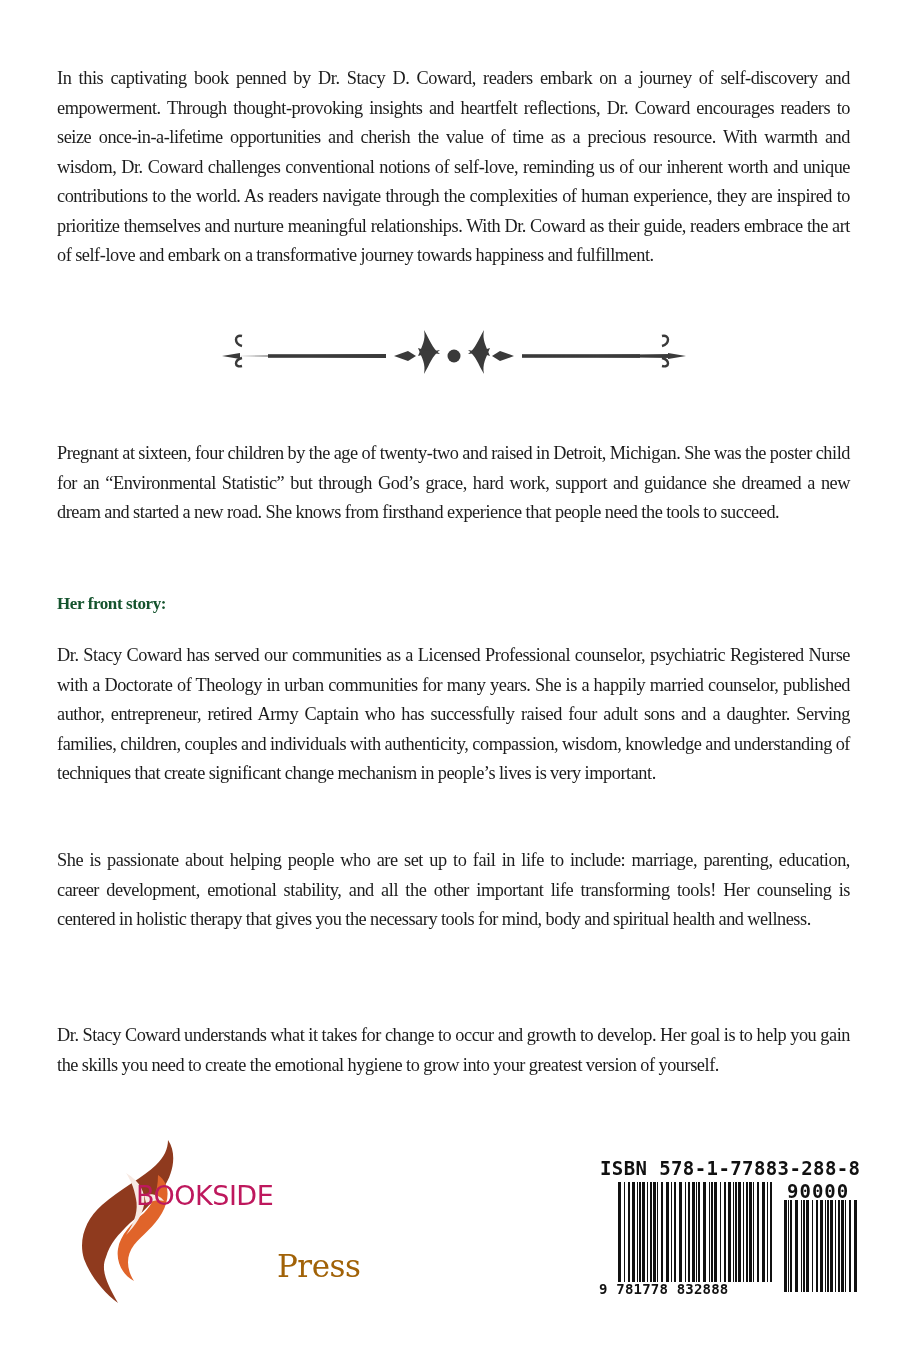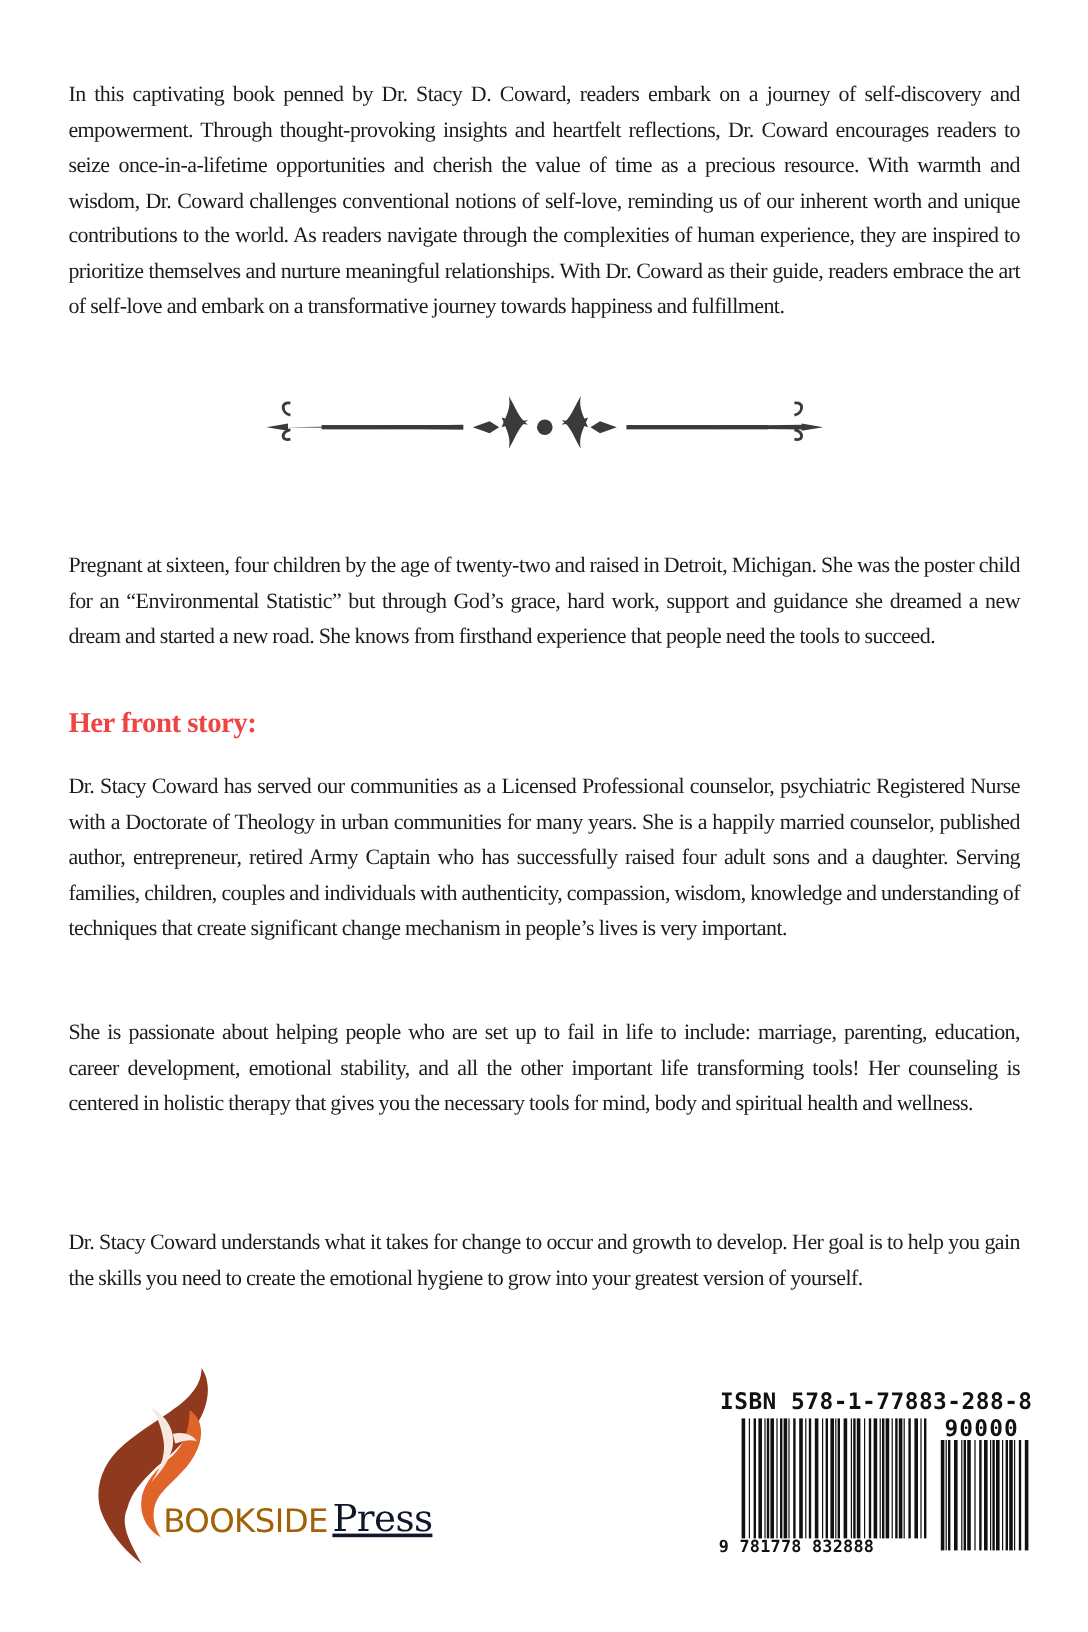--- a/index.html
+++ b/index.html
@@ -8,31 +8,31 @@
   .txt {
     position: absolute; left: 57px; width: 793px;
     font-family: "Liberation Serif", serif;
     font-size: 18.3px; line-height: 29.5px;
     text-align: justify; letter-spacing: -0.45px; word-spacing: -0.3px;
     color: #1c1c1c; margin: 0;
   }
   .heading {
     position: absolute; left: 57px; top: 589px;
     font-family: "Liberation Serif", serif; font-weight: bold;
-    font-size: 24px; line-height: 29.5px; letter-spacing: -0.4px; color: #ef4444; margin: 0;
+    font-size: 17px; line-height: 29.5px; letter-spacing: -0.4px; color: #14532d; margin: 0;
   }
   .ornament { position: absolute; left: 218px; top: 322px; width: 472px; height: 52px; }
   .logo { position: absolute; left: 60px; top: 1135px; width: 320px; height: 175px; }
   .logo-text-1 {
-    position: absolute; left: 136px; top: 1253px;
-    font-family: "DejaVu Sans", sans-serif; font-size: 27px; letter-spacing: -0.5px; color: #a16207;
+    position: absolute; left: 136px; top: 1180px;
+    font-family: "DejaVu Sans", sans-serif; font-size: 27px; letter-spacing: -0.5px; color: #be185d;
   }
   .logo-text-2 {
     position: absolute; left: 277px; top: 1248px;
-    font-family: "DejaVu Serif", serif; font-size: 31px; color: #0f172a; letter-spacing: -0.5px; text-decoration: underline;
+    font-family: "DejaVu Serif", serif; font-size: 31px; color: #a16207; letter-spacing: -0.5px;
   }
   .barcode { position: absolute; left: 596px; top: 1158px; width: 268px; height: 150px; }
   .isbn-label {
     position: absolute; left: 600px; top: 1157px;
     font-family: "DejaVu Sans Mono", monospace; font-size: 19px; font-weight: bold; color: #111; letter-spacing: 0.4px;
   }
   .addon-label {
     position: absolute; left: 787px; top: 1180px;
     font-family: "DejaVu Sans Mono", monospace; font-size: 19px; font-weight: bold; color: #111; letter-spacing: 1px; text-align: right;
   }
@@ -65,21 +65,21 @@
       <path d="M272 34 C268 44, 264 50, 266 60 C260 50, 258 42, 250 36 C260 38, 266 36, 272 34 Z" stroke="none" transform="translate(0,-8)"></path>
       <path d="M296 34 L282 29 L274 34 L282 39 Z" stroke="none"></path>
 
       <rect x="304" y="32.2" width="118" height="3.6" stroke="none"></rect>
       <path d="M304 34 L452 32 L452 36 Z" stroke="none"></path>
       <path d="M468 34 L450 31 L450 37 Z" stroke="none"></path>
       <path d="M444 14 C452 12, 452 22, 444 24 M444 36 C452 38, 452 46, 444 44" fill="none" stroke-width="2.4"></path>
     </g>
   </svg>
 
-  <p class="txt" style="top:457px;">Pregnant at sixteen, four children by the age of twenty-two and raised in Detroit, Michigan. She was the poster child for an “Environmental Statistic” but through God’s grace, hard work, support and guidance she dreamed a new dream and started a new road. She knows from firsthand experience that people need the tools to succeed.</p>
+  <p class="txt" style="top:439px;">Pregnant at sixteen, four children by the age of twenty-two and raised in Detroit, Michigan. She was the poster child for an “Environmental Statistic” but through God’s grace, hard work, support and guidance she dreamed a new dream and started a new road. She knows from firsthand experience that people need the tools to succeed.</p>
 
   <p class="heading">Her front story:</p>
 
   <p class="txt" style="top:641px;">Dr. Stacy Coward has served our communities as a Licensed Professional counselor, psychiatric Registered Nurse with a Doctorate of Theology in urban communities for many years. She is a happily married counselor, published author, entrepreneur, retired Army Captain who has successfully raised four adult sons and a daughter. Serving families, children, couples and individuals with authenticity, compassion, wisdom, knowledge and understanding of techniques that create significant change mechanism in people’s lives is very important.</p>
 
   <p class="txt" style="top:846px;">She is passionate about helping people who are set up to fail in life to include: marriage, parenting, education, career development, emotional stability, and all the other important life transforming tools! Her counseling is centered in holistic therapy that gives you the necessary tools for mind, body and spiritual health and wellness.</p>
 
   <p class="txt" style="top:1021px;">Dr. Stacy Coward understands what it takes for change to occur and growth to develop. Her goal is to help you gain the skills you need to create the emotional hygiene to grow into your greatest version of yourself.</p>
 
   <svg class="logo" viewBox="0 0 320 175">

